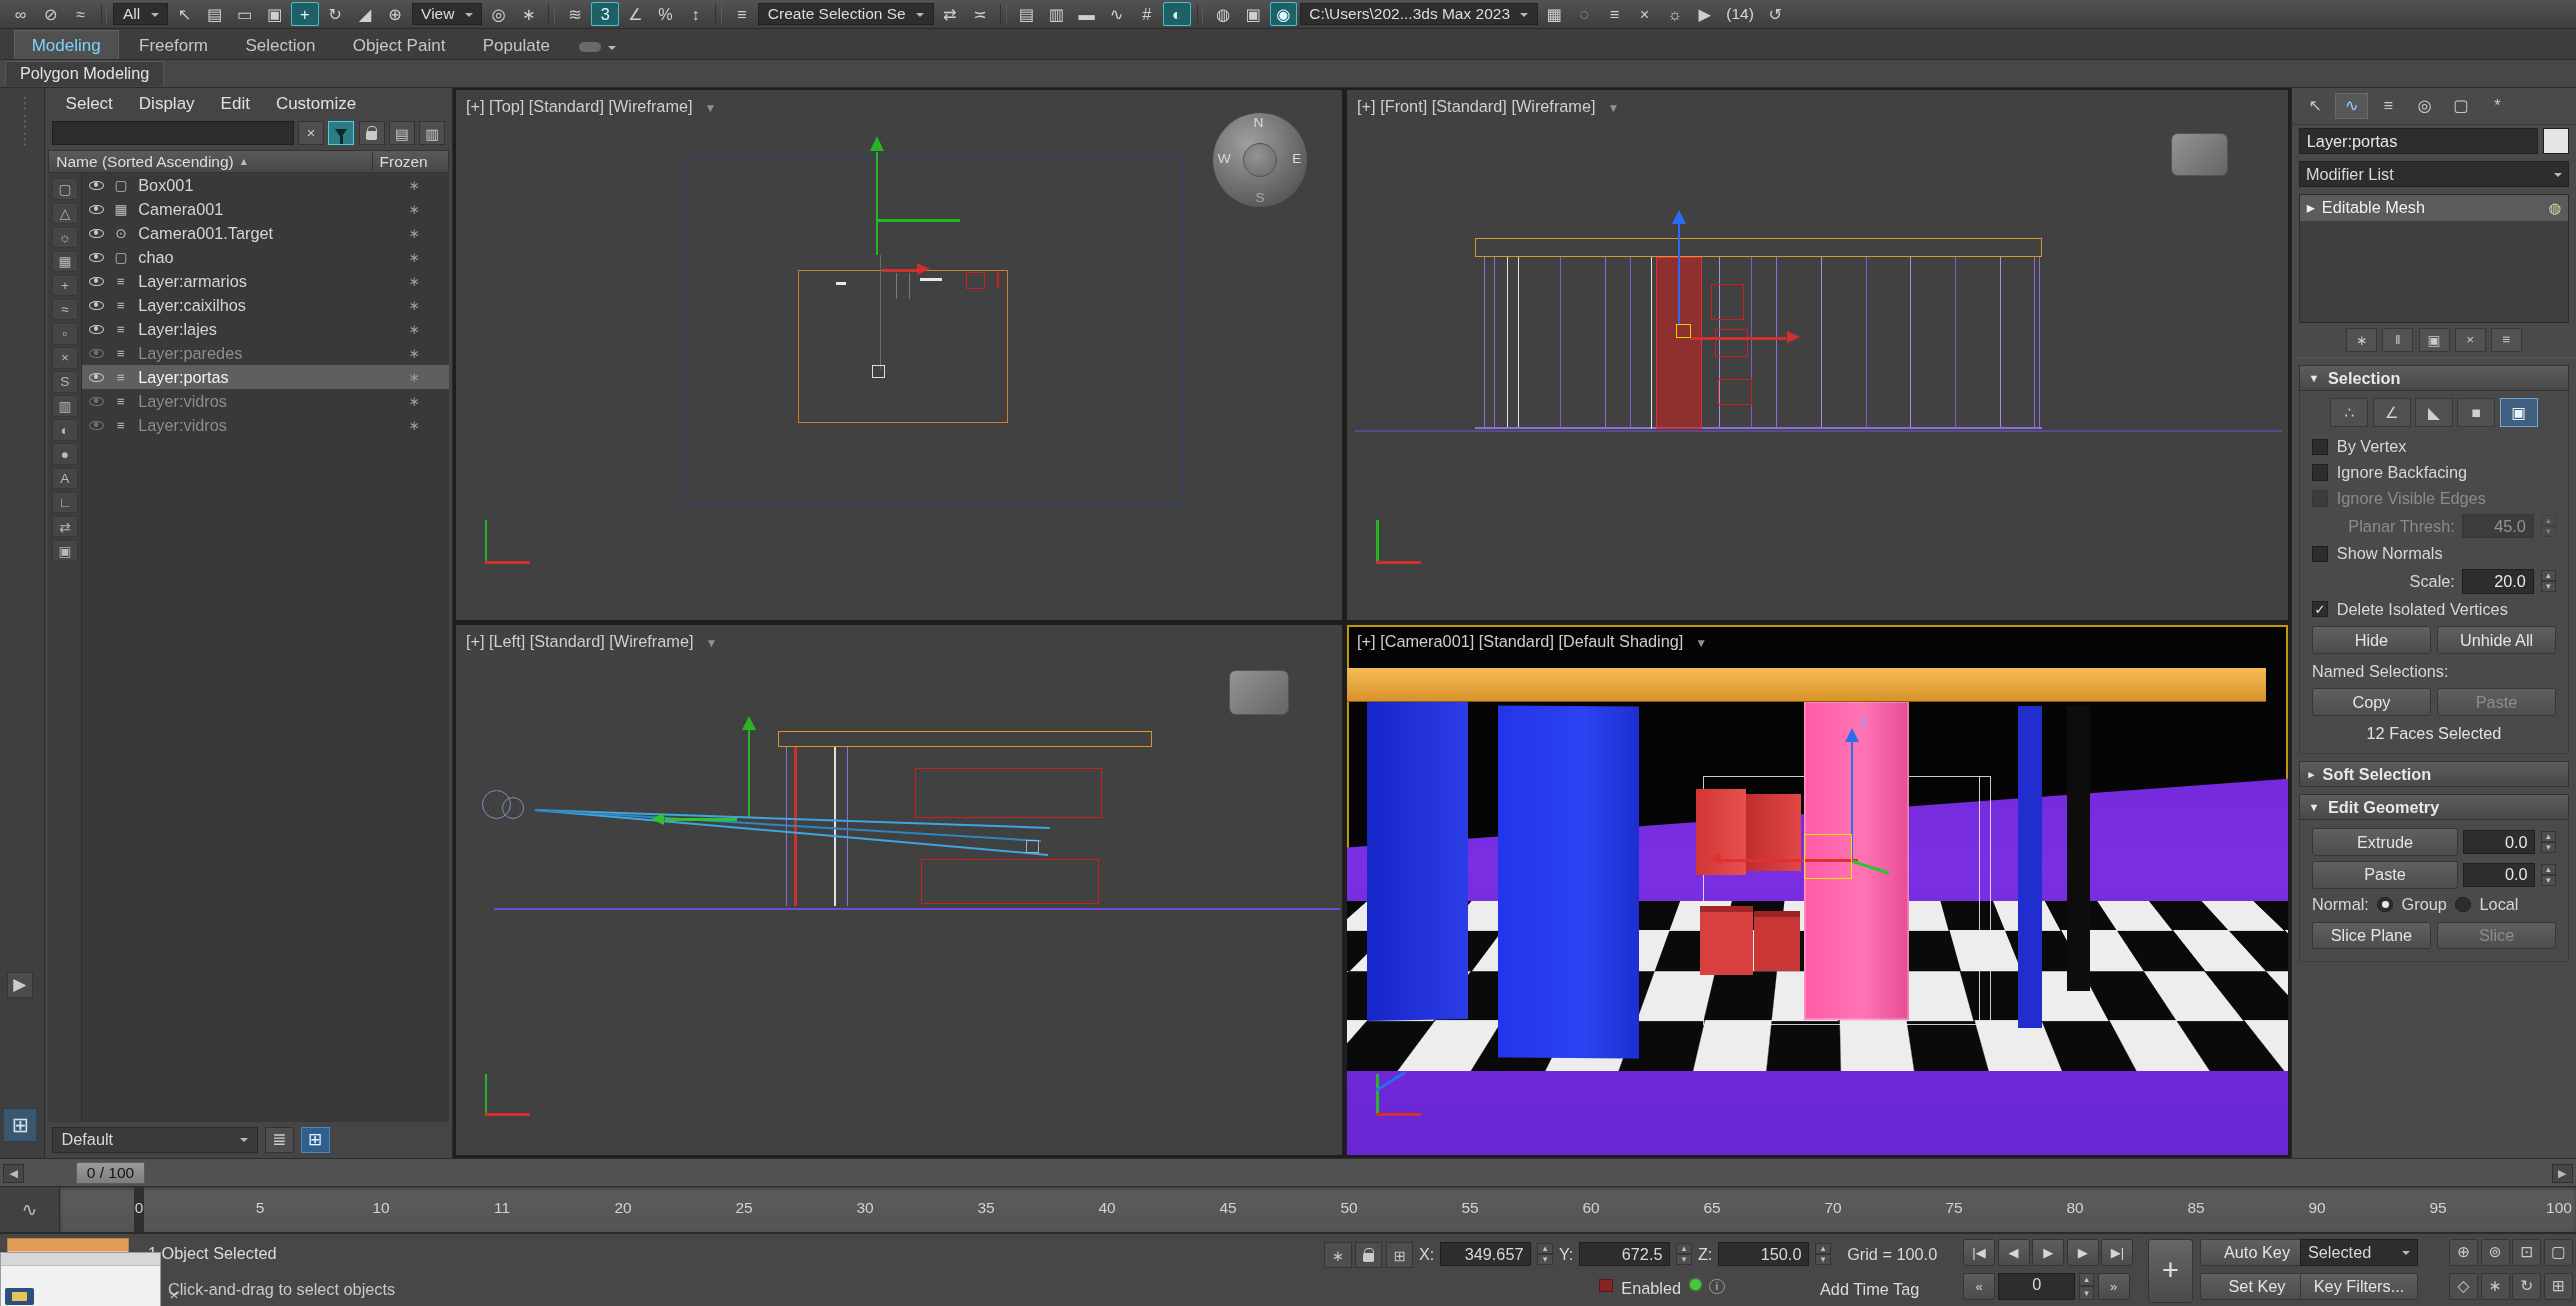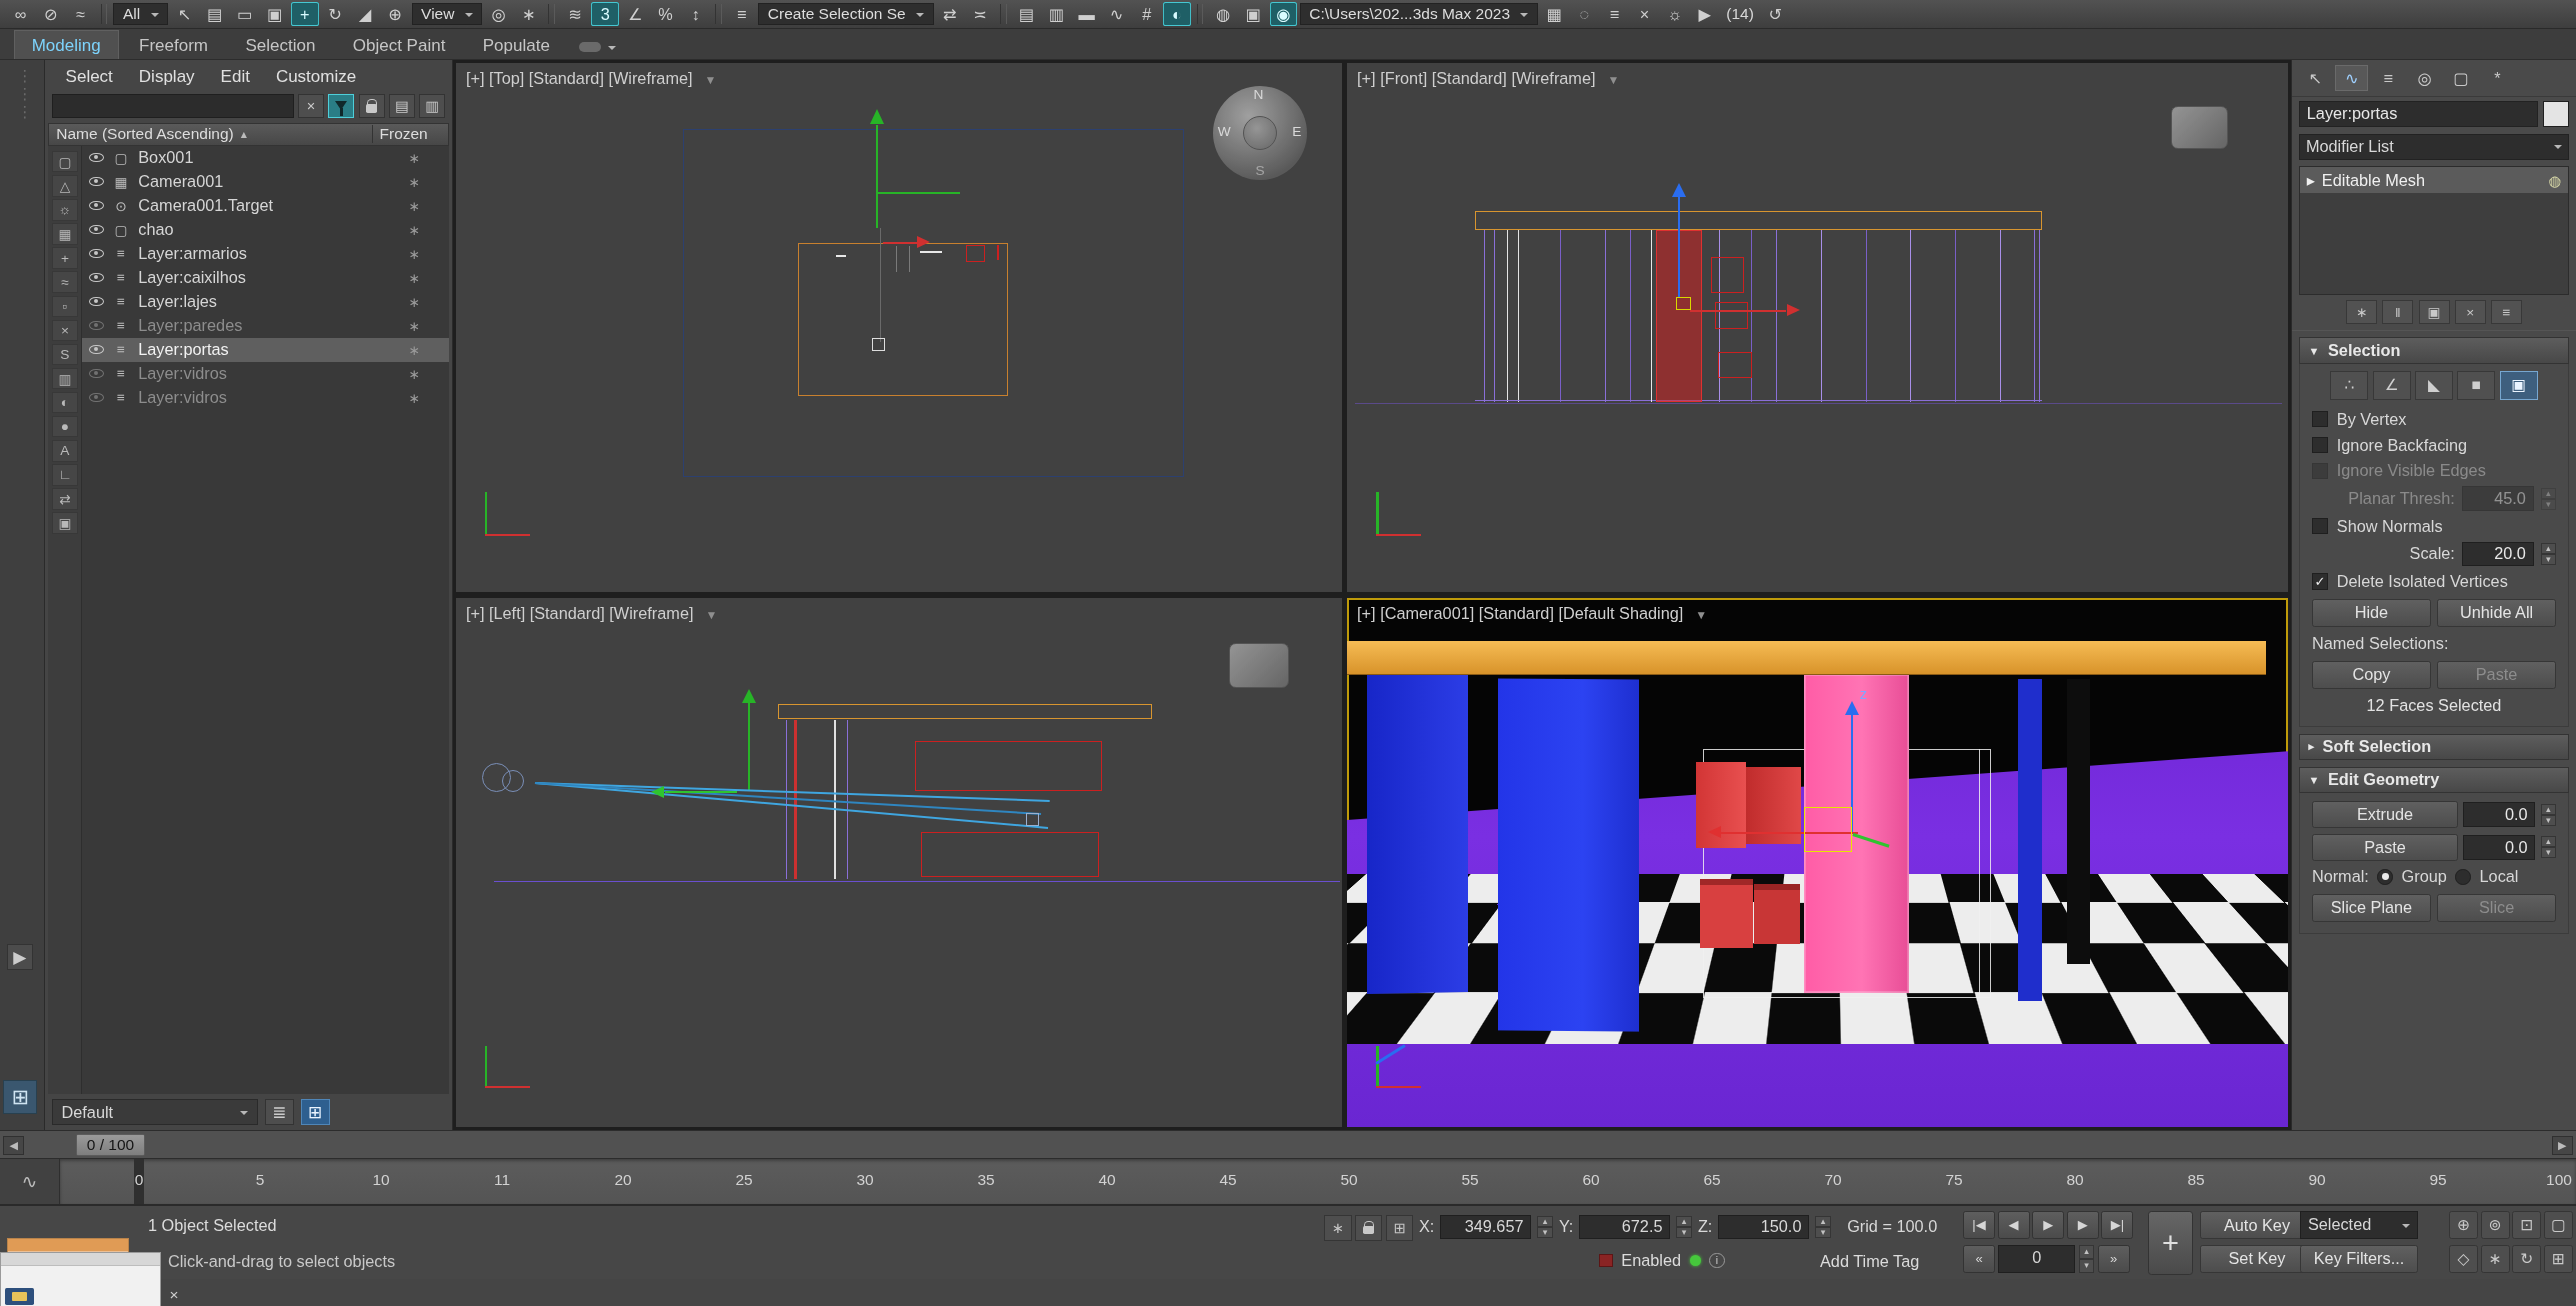--- a/index.html
+++ b/index.html
@@ -270,20 +270,23 @@
         <div class="rtab">Selection</div>
         <div class="rtab">Object Paint</div>
         <div class="rtab">Populate</div>
       </div>
     <div class="rmisc">
       <span style="width:22px;height:10.3px;background:#6a6a6a;border-radius:5.2px;display:inline-block"></span>
       <span class="car"></span>
     </div>
   </div>
 
+  <div class="subtabs">
+    <div class="ptab">Polygon Modeling</div>
+  </div>
 
   <div class="work">
 
     <div class="lstrip">
       <div class="grip">⋮ ⋮ ⋮</div>
       <div class="open">▶</div>
       <div class="layout">⊞</div>
     </div>
 
     <div class="explorer">
@@ -763,21 +766,21 @@
         </span>
       <span>Z:</span>
       <span class="cval">150.0</span>
         <span class="sp">
           <b>▲</b>
           <b>▼</b>
         </span>
       <span style="margin-left:10.3px">Grid = 100.0</span>
     </div>
 
-    <div class="pbrow" style="left:1599px;top:45px;gap:8.6px;align-items:center">
+    <div class="pbrow" style="left:1599px;top:45px;gap:8.6px;">
       <span class="sqic"></span>
       <span class="sbtxt" style="position:static">Enabled</span>
       <span class="led"></span>
       <span class="infoic">i</span>
     </div>
     <div class="sbtxt" style="left:1820px;top:46px">Add Time Tag</div>
 
     <div class="pbrow" style="left:1963px;top:5.2px">
         <div class="pbb">|◀</div>
         <div class="pbb">◀</div>

